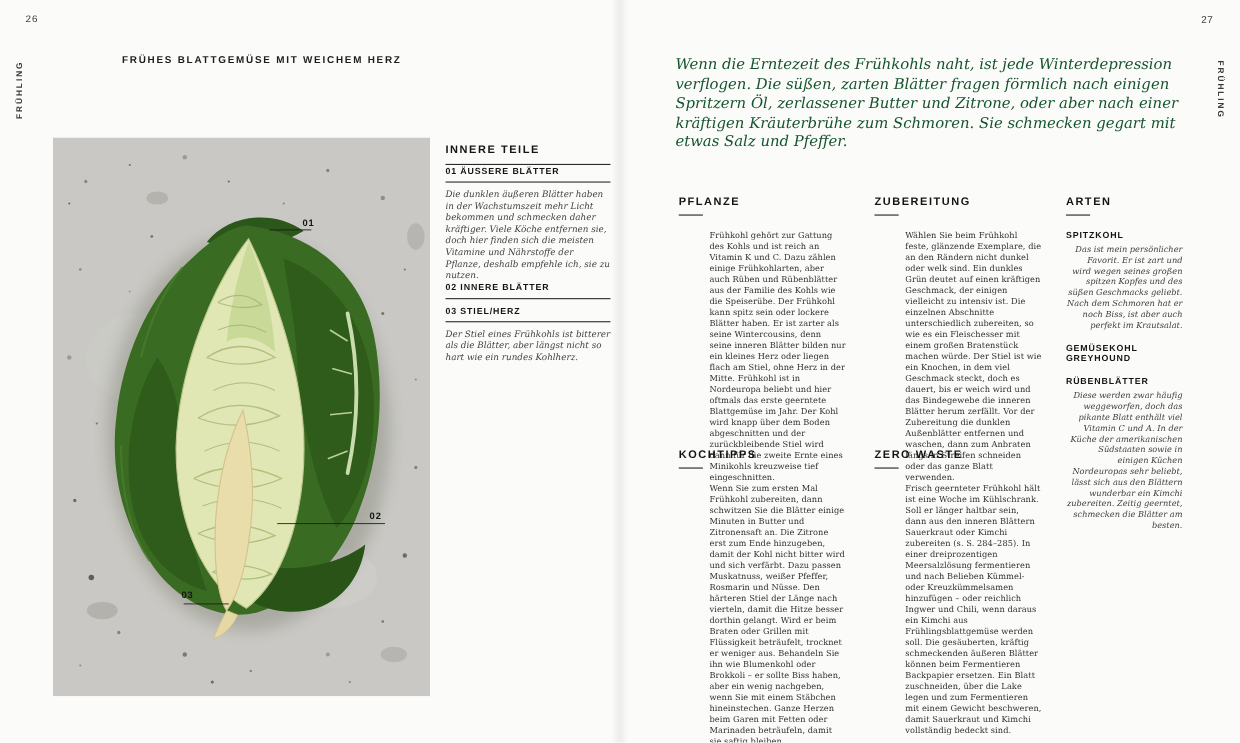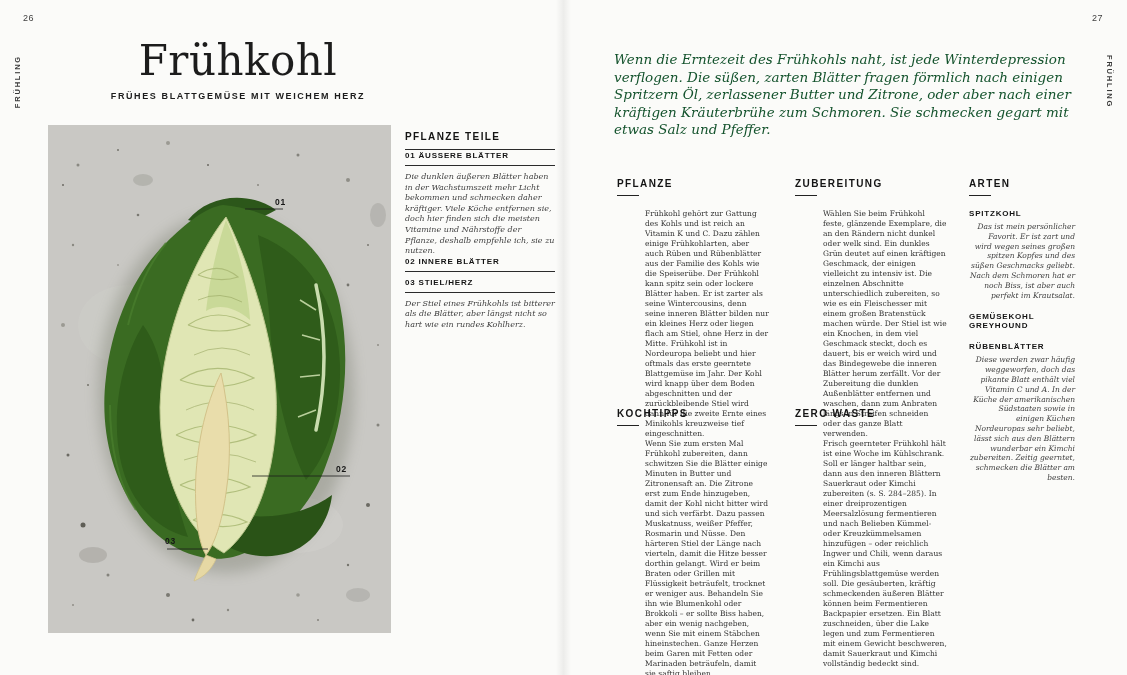--- a/index.html
+++ b/index.html
@@ -12,21 +12,21 @@
     overflow:hidden;
   }
   .gutter {
     position:absolute; left:556px; top:0; width:15px; height:675px;
     background:linear-gradient(90deg, rgba(0,0,0,0) 0%, rgba(0,0,0,.06) 50%, rgba(0,0,0,0) 100%);
   }
   .pagenum {
     position:absolute; top:13px;
     font:9px "Liberation Sans", sans-serif; color:#3f3f3f; letter-spacing:.5px;
   }
-  #pn-left { left:23px; }
+  #pn-left { left:23px;font-family:Liberation Mono, monospace; }
   #pn-right { right:24px; }
   .side-label {
     position:absolute; top:55px;
     font:bold 7.5px "Liberation Sans", sans-serif;
     letter-spacing:1.8px; color:#3a3a3a;
     writing-mode:vertical-rl;
   }
   .side-label.left  { left:13px; transform:rotate(180deg); }
   .side-label.right { right:13px; }
 
@@ -71,21 +71,20 @@
 </style>
 </head>
 <body>
 
 <div class="gutter"></div>
 
 <div class="pagenum" id="pn-left">26</div>
 <div class="side-label left">FRÜHLING</div>
 
 <header class="title-block">
-  <h1 class="title">Frühkohl</h1>
   <div class="subtitle">FRÜHES BLATTGEMÜSE MIT WEICHEM HERZ</div>
 </header>
 
 <figure class="photo">
   <svg viewBox="0 0 343 508" xmlns="http://www.w3.org/2000/svg">
     <defs>
       <filter id="soft" x="-30%" y="-30%" width="160%" height="160%">
           <feGaussianBlur stdDeviation="7"></feGaussianBlur>
         </filter>
     </defs>
@@ -167,21 +166,21 @@
       <text class="callout-label" x="227" y="80">01</text>
       <line class="callout-line" x1="204" y1="351" x2="302" y2="351"></line>
       <text class="callout-label" x="288" y="347">02</text>
       <line class="callout-line" x1="119" y1="424" x2="160" y2="424"></line>
       <text class="callout-label" x="117" y="419">03</text>
     </g>
   </svg>
 </figure>
 
 <aside class="sidebar">
-  <div class="sb-heading">PFLANZE TEILE</div>
+  <div class="sb-heading">INNERE TEILE</div>
   <hr class="rule sb-rule">
   <div class="sb-item">
     <h3><span class="num">01</span><span>ÄUSSERE BLÄTTER</span></h3>
     <hr class="rule">
     <p>Die dunklen äußeren Blätter haben in der Wachstumszeit mehr Licht bekommen und schmecken daher kräftiger. Viele Köche entfernen sie, doch hier finden sich die meisten Vitamine und Nährstoffe der Pflanze, deshalb empfehle ich, sie zu nutzen.</p>
   </div>
   <div class="sb-item">
     <h3><span class="num">02</span><span>INNERE BLÄTTER</span></h3>
     <hr class="rule">
   </div>

